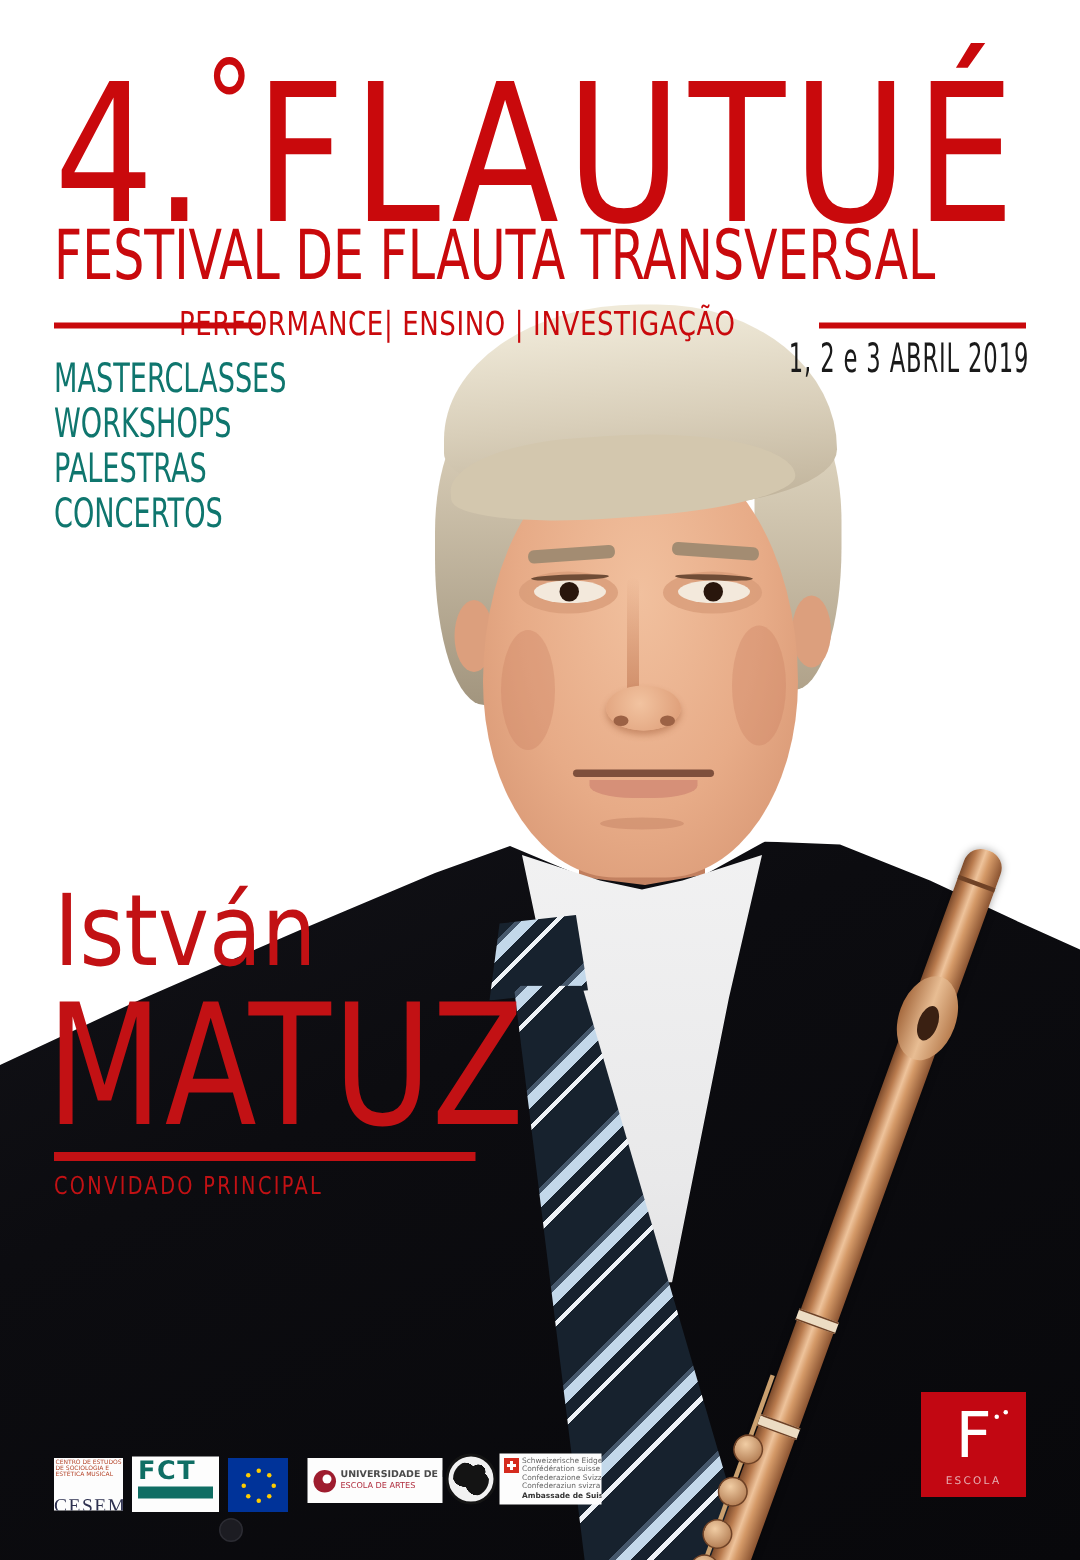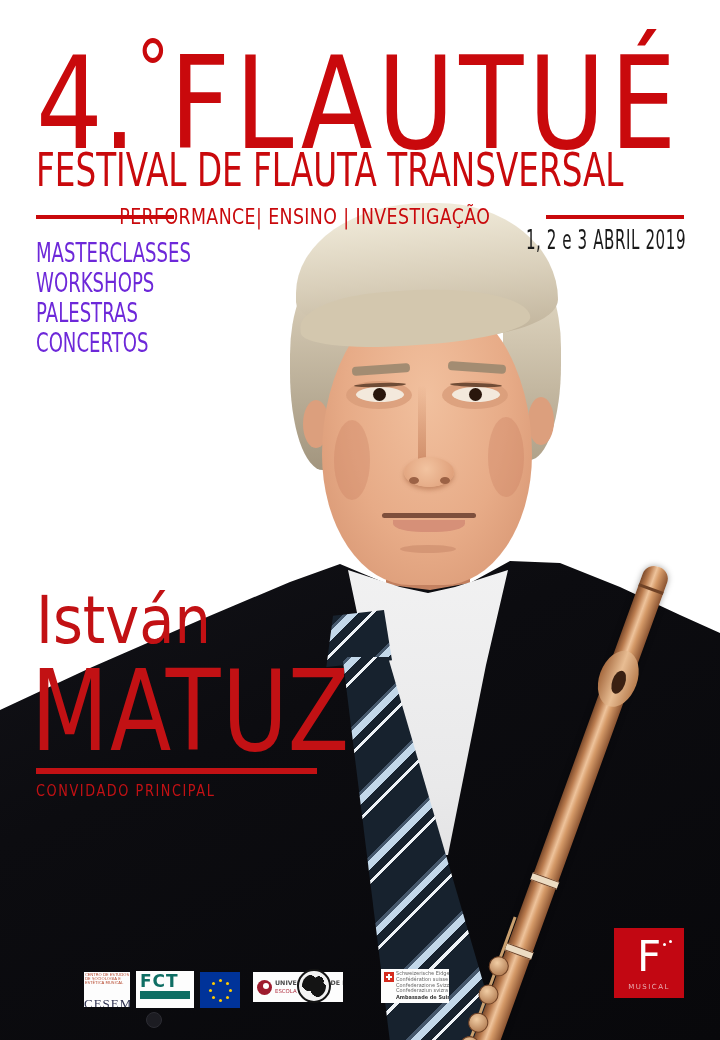--- a/index.html
+++ b/index.html
@@ -17,21 +17,21 @@
   .subtitle{position:absolute;left:36px;top:147px;font-size:46px;line-height:1;color:#C9090C;
             white-space:nowrap;transform:scaleX(.71);transform-origin:left top;}
   .tagline-wrap{position:absolute;left:0;top:204px;width:610px;text-align:center;}
   .tagline{display:inline-block;font-size:22px;color:#C9090C;letter-spacing:.5px;
            transform:scaleX(.79);white-space:nowrap;}
   .dash{position:absolute;top:215px;height:4px;background:#C9090C;}
   .dash-left{left:36px;width:138px;}
   .dash-right{left:546px;width:138px;}
   .date{position:absolute;right:34px;top:224px;font-size:27px;color:#1A1A1A;letter-spacing:1px;
         transform:scaleX(.56);transform-origin:right top;white-space:nowrap;}
-  .activities{position:absolute;left:36px;top:238px;color:#6d28d9;}
+  .activities{position:absolute;left:36px;top:238px;color:#0f766e;}
   .activity{font-size:27px;line-height:30px;transform:scaleX(.67);transform-origin:left top;
             white-space:nowrap;}
 
   
   .photo{position:absolute;left:0;top:195px;width:720px;height:845px;overflow:hidden;}
   .hair-left{left:290px;top:80px;width:60px;height:195px;border-radius:60% 40% 50% 60%/45% 30% 60% 55%;
              background:linear-gradient(180deg,#ddd2bc,#a2957e);}
   .hair-right{left:503px;top:75px;width:58px;height:190px;border-radius:40% 60% 60% 50%/30% 45% 55% 60%;
               background:linear-gradient(180deg,#e4dbc6,#b0a28a);}
   .ear{width:26px;height:48px;border-radius:50%;background:#dc9f7d;}
@@ -120,21 +120,21 @@
               transform:scaleX(.78);transform-origin:left top;white-space:nowrap;}
 
   
   .contacts{position:absolute;left:36px;top:838px;color:#f4f4f4;}
   .c-head{font-size:18px;line-height:19px;transform:scaleX(.75);transform-origin:left top;
           letter-spacing:1px;white-space:nowrap;}
   .c-line{font-size:16.5px;line-height:19px;transform:scaleX(.75);transform-origin:left top;
           white-space:nowrap;}
 
   
-  .logo-box{position:absolute;background:#fdfdfd;overflow:hidden;margin-left:48px;}
+  .logo-box{position:absolute;background:#fdfdfd;overflow:hidden;}
   .cesem{left:36px;top:972px;width:46px;height:35px;}
   .cesem-desc{font-size:8px;line-height:8px;color:#b5452a;transform:scale(.5);
               transform-origin:left top;width:200%;padding:2px 0 0 2px;}
   .cesem-word{font-family:"Liberation Serif","DejaVu Serif",serif;font-size:13px;color:#2e3150;
               text-align:center;letter-spacing:1px;margin-top:-2px;}
   .fct{left:88px;top:971px;width:58px;height:37px;padding:3px 4px 0;box-sizing:border-box;}
   .fct-word{color:#0f6e64;font-weight:bold;font-size:17px;line-height:15px;letter-spacing:1px;}
   .fct-bar{margin-top:2px;background:#0f6e64;height:8px;overflow:hidden;}
   .eu{left:152px;top:972px;width:40px;height:36px;background:#003399;}
   .eu-stars{position:absolute;left:50%;top:50%;width:3px;height:3px;margin:-1.5px;border-radius:50%;
@@ -283,16 +283,16 @@
       <div class="swiss-line">Confederazione Svizzera</div>
       <div class="swiss-line">Confederaziun svizra</div>
     </div>
     <div class="swiss-footer">Ambassade de Suisse au Portugal</div>
   </div>
 
   <div class="brand">
     <div class="brand-letter">F</div>
     <span class="brand-dot bd1"></span>
     <span class="brand-dot bd2"></span>
-    <div class="brand-label">MUSICAL</div>
+    <div class="brand-label">ESCOLA</div>
   </div>
 
 </div>
 
 </body></html>

